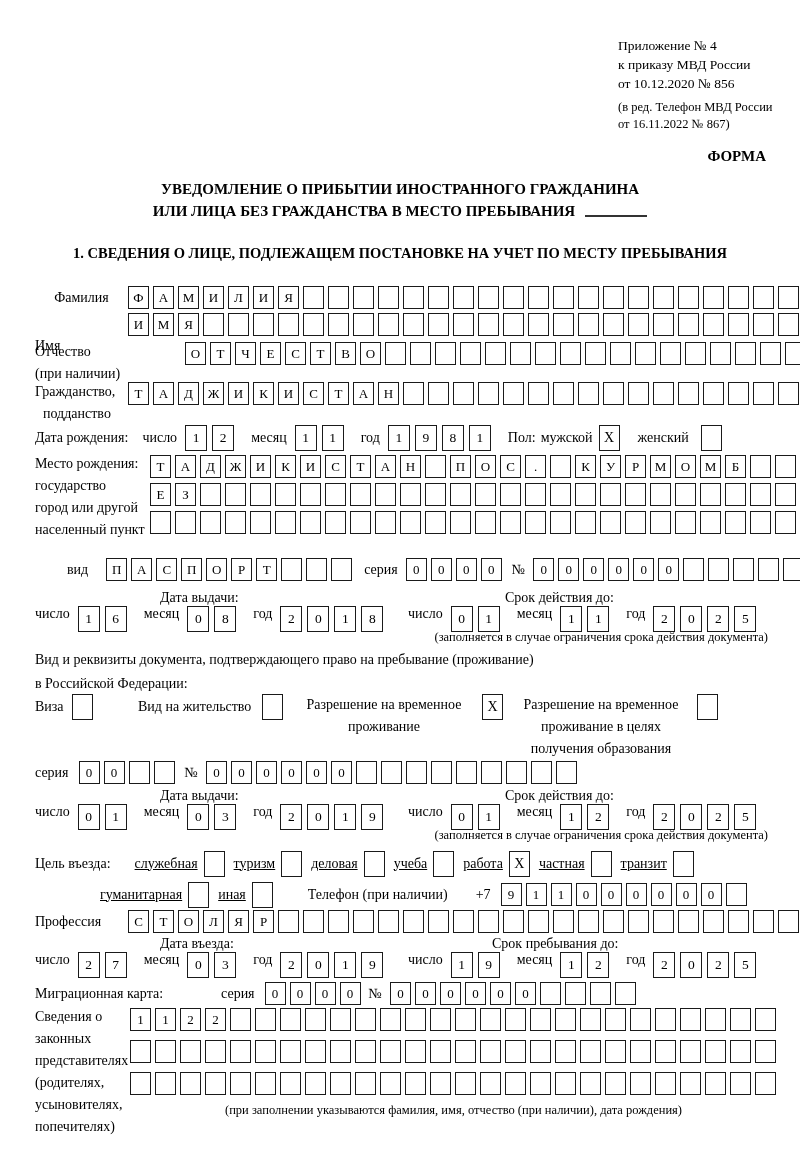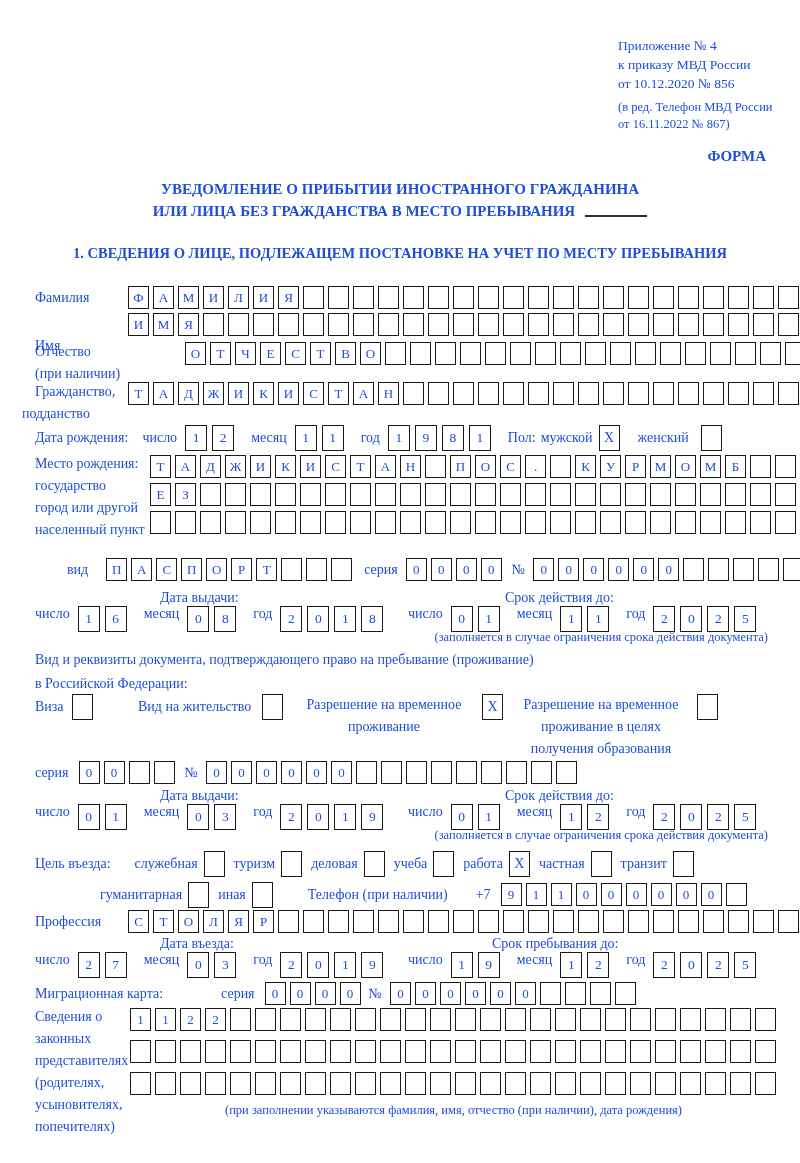--- a/index.html
+++ b/index.html
@@ -1,34 +1,34 @@
 <!DOCTYPE html>
 <html><head>
 <meta charset="utf-8">
 <style>
   html,body{margin:0;padding:0;background:#888;}
   .page{position:relative;width:800px;height:1163px;background:#fff;overflow:hidden;
-        font-family:"Liberation Serif","DejaVu Serif",serif;color:#1d4ed8;}
+        font-family:"Liberation Serif","DejaVu Serif",serif;color:#000000;}
   .abs{position:absolute;}
   .row{position:absolute;display:flex;align-items:center;white-space:nowrap;height:27px;}
   .lbl{font-size:14px;flex:none;}
   .small{font-size:12.5px;}
   .b{font-weight:bold;}
   .center{left:0;width:800px;text-align:center;}
   .cellwrap{display:inline-flex;flex:none;}
   .cell{display:inline-flex;align-items:center;justify-content:center;box-sizing:border-box;
         width:21px;height:23px;border:1.6px solid #1a1a1a;margin-right:4px;
         font-size:13px;flex:none;background:#fff;}
   .dcell{width:22px;height:26px;margin-right:5px;font-size:13.5px;}
   .checkbox{display:inline-flex;align-items:center;justify-content:center;box-sizing:border-box;
         width:21px;height:26px;border:1.6px solid #1a1a1a;font-size:14px;flex:none;background:#fff;}
   .dlbl{font-size:14px;margin:0 8px 0 12px;flex:none;}
   .dlbl:first-child{margin-left:0;}
   .opt{display:inline-flex;align-items:center;margin-right:9px;flex:none;}
-  .olbl{font-size:14px;margin-right:6px;}
+  .olbl{font-size:14px;margin-right:6px;text-decoration:underline;}
   .underline-blank{display:inline-block;width:62px;border-bottom:2px solid #333;margin-left:10px;
         transform:translateY(1px);}
   .optblock{position:absolute;text-align:center;font-size:14px;line-height:22px;white-space:normal;}
 </style>
 </head>
 <body>
 
 <div class="page">
 
   <div class="abs" style="left:618px;top:36px;font-size:13.5px;line-height:19px;">
@@ -42,21 +42,21 @@
   </div>
   <div class="abs b" style="right:34px;top:148px;font-size:15px;">ФОРМА</div>
 
   <div class="abs center b" style="top:203px;font-size:15px;">
     <span>ИЛИ ЛИЦА БЕЗ ГРАЖДАНСТВА В МЕСТО ПРЕБЫВАНИЯ</span><span class="underline-blank"></span>
   </div>
   <div class="abs center b" style="top:181px;font-size:15px;">УВЕДОМЛЕНИЕ О ПРИБЫТИИ ИНОСТРАННОГО ГРАЖДАНИНА</div>
   <div class="abs center b" style="top:245px;font-size:14.5px;">1. СВЕДЕНИЯ О ЛИЦЕ, ПОДЛЕЖАЩЕМ ПОСТАНОВКЕ НА УЧЕТ ПО МЕСТУ ПРЕБЫВАНИЯ</div>
 
   <div class="row" style="left:35px;top:284px;">
-    <span class="lbl" style="width:93px;">Фамилия</span>
+    <span class="lbl" style="width:93px;text-align:center;">Фамилия</span>
     <span class="cellwrap">
         <span class="cell">Ф</span>
         <span class="cell">А</span>
         <span class="cell">М</span>
         <span class="cell">И</span>
         <span class="cell">Л</span>
         <span class="cell">И</span>
         <span class="cell">Я</span>
         <span class="cell"></span>
         <span class="cell"></span>
@@ -140,21 +140,21 @@
         <span class="cell"></span>
         <span class="cell"></span>
         <span class="cell"></span>
         <span class="cell"></span>
         <span class="cell"></span>
         <span class="cell"></span>
       </span>
   </div>
 
   <div class="abs lbl" style="left:35px;top:384px;">Гражданство,</div>
-  <div class="abs lbl" style="left:22px;top:406px;">подданство</div>
+  <div class="abs lbl" style="left:43px;top:406px;">подданство</div>
   <div class="row" style="left:128px;top:380px;">
     <span class="cellwrap">
         <span class="cell">Т</span>
         <span class="cell">А</span>
         <span class="cell">Д</span>
         <span class="cell">Ж</span>
         <span class="cell">И</span>
         <span class="cell">К</span>
         <span class="cell">И</span>
         <span class="cell">С</span>

